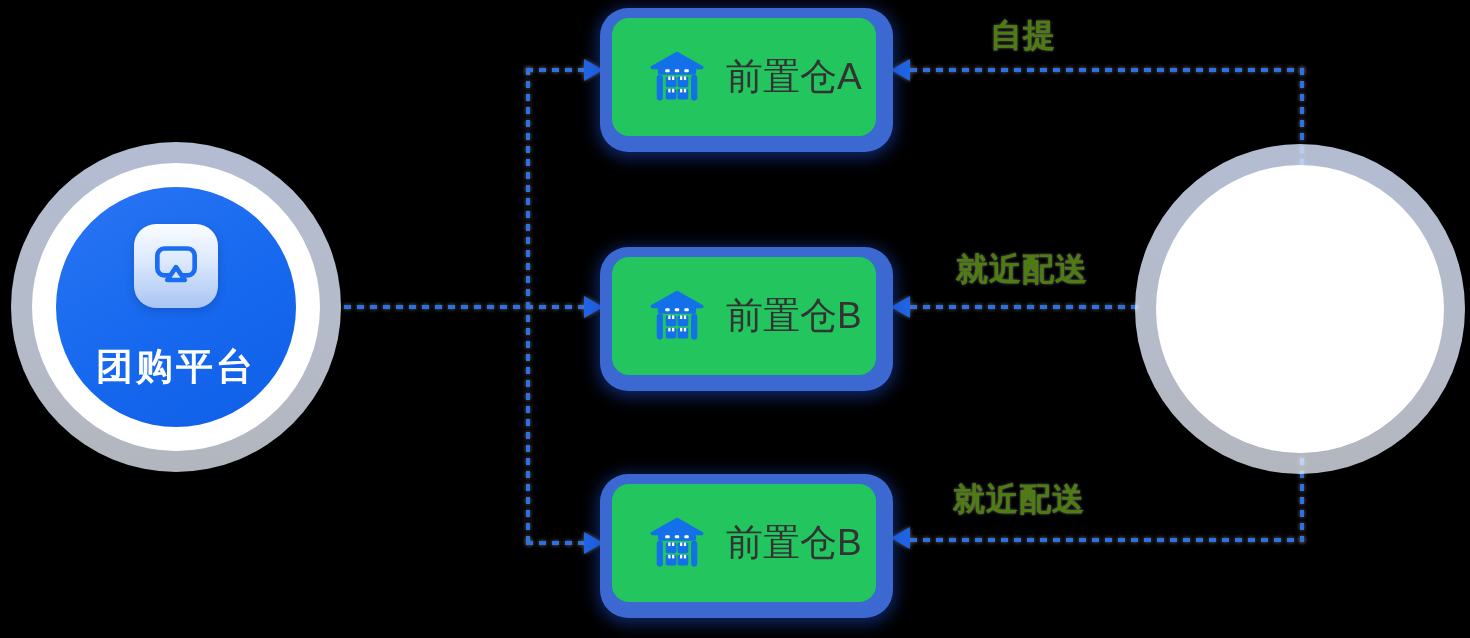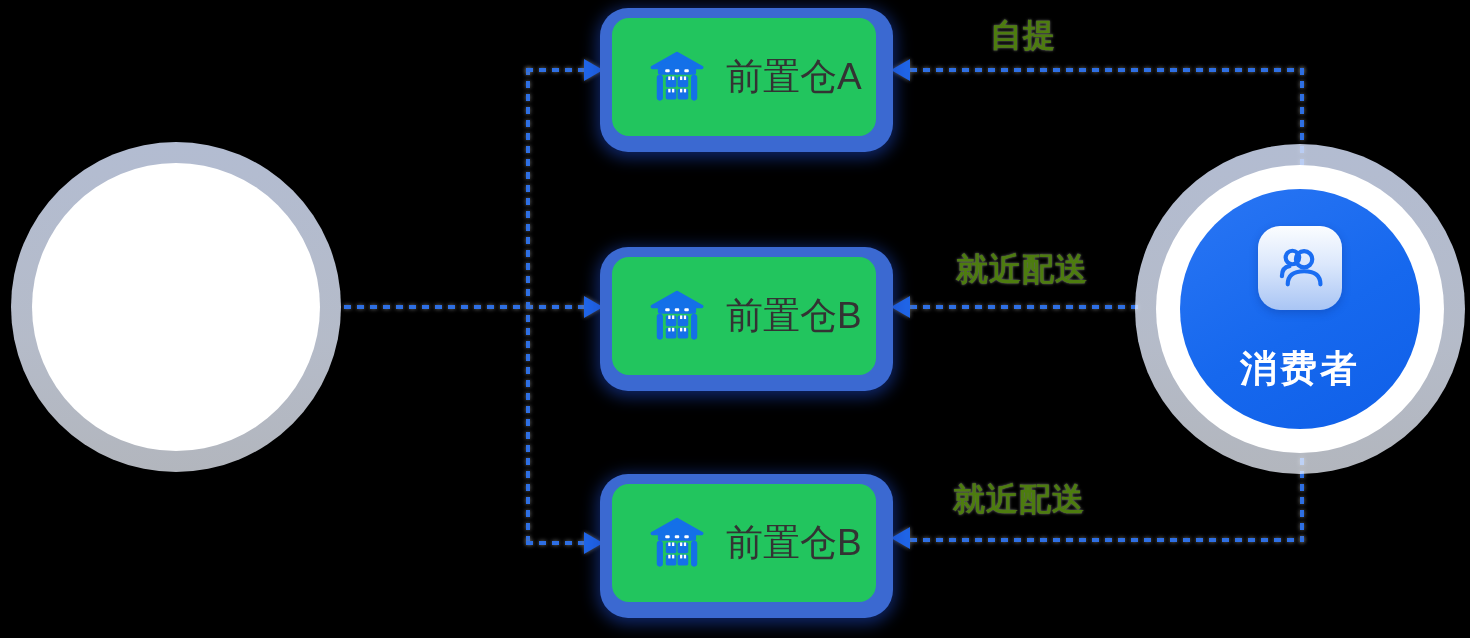--- a/index.html
+++ b/index.html
@@ -71,36 +71,34 @@
   <div class="arr arr-l" style="left:891px;top:296px;"></div>
   <div class="arr arr-l" style="left:891px;top:527px;"></div>
 
   <div class="edge-label" style="left:1023px;top:14px;">自提</div>
   <div class="edge-label" style="left:1022px;top:248px;">就近配送</div>
   <div class="edge-label" style="left:1019px;top:478px;">就近配送</div>
 
   <div class="node" style="left:11px;top:142px;">
     <div class="ring-outer"></div>
     <div class="ring-white"></div>
+    <div class="core">
+      <div class="app-icon">
+        <svg width="56" height="56" viewBox="0 0 48 48" fill="none">
+          <rect x="8" y="9" width="32" height="23" rx="6" stroke="#1a6df2" stroke-width="4"></rect>
+          <polygon points="24,25 31.5,36 16.5,36" fill="#d8e5fb" stroke="#1a6df2" stroke-width="4" stroke-linejoin="round"></polygon>
+        </svg>
+      </div>
+      <div class="node-label">团购平台</div>
+    </div>
   </div>
 
   <div class="node" style="left:1135px;top:144px;">
     <div class="ring-outer"></div>
     <div class="ring-white"></div>
-    <div class="core">
-      <div class="app-icon">
-        <svg width="56" height="56" viewBox="0 0 48 48" fill="none" stroke="#1a6df2" stroke-width="3.6" stroke-linecap="round" stroke-linejoin="round">
-          <circle cx="17.5" cy="15" r="5.8"></circle>
-          <path d="M8.5 31 C8.5 25.5 11 23 15 22.4"></path>
-          <circle cx="27.5" cy="16.5" r="7"></circle>
-          <path d="M13.5 38 C13.5 29.5 20 26.8 27.5 26.8 C35 26.8 41.5 29.5 41.5 38"></path>
-        </svg>
-      </div>
-      <div class="node-label">消费者</div>
-    </div>
   </div>
 
   <div class="wh-card" style="top:8px;">
     <div class="wh-inner">
       <svg class="wh-icon" viewBox="0 0 48 48">
         <g fill="#1470e8" stroke="#1470e8" stroke-linejoin="round">
           <path d="M24 3 L46 15.5 L2 15.5 Z" stroke-width="3"></path>
           <rect x="7" y="15" width="34" height="7" rx="1.5" stroke-width="0"></rect>
           <rect x="6" y="22" width="5.5" height="23" rx="2.7" stroke-width="0"></rect>
           <rect x="36.5" y="22" width="5.5" height="23" rx="2.7" stroke-width="0"></rect>

